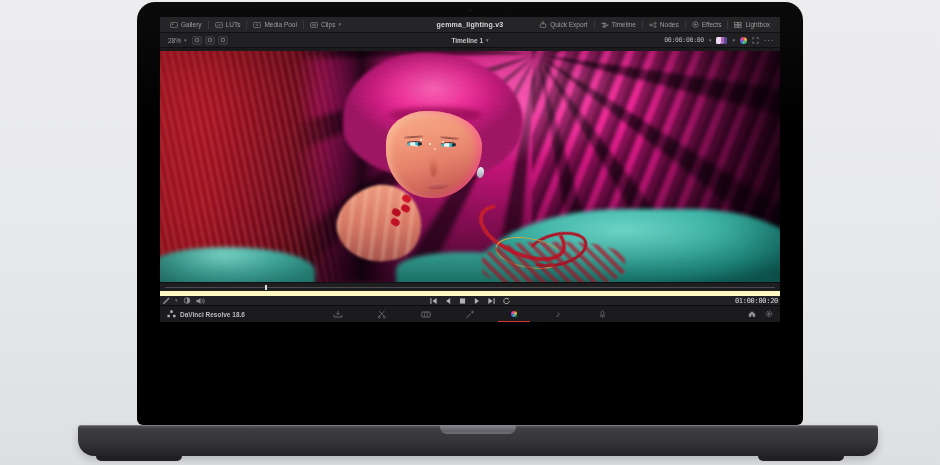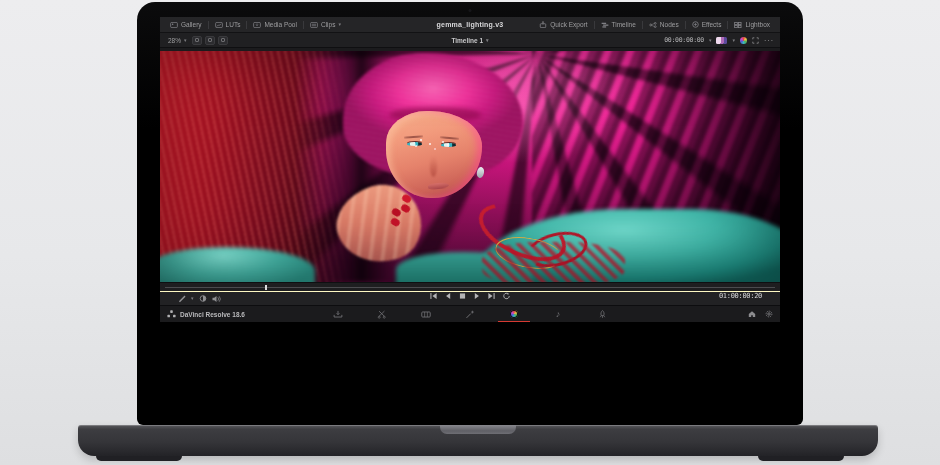--- a/index.html
+++ b/index.html
@@ -125,22 +125,22 @@
     border-radius:50%; transform:rotate(10deg); }
   .pchainblob { left:52%; bottom:-2%; width:23%; height:19%; border-radius:40%;
     background:repeating-linear-gradient(45deg, rgba(198,20,44,.85) 0 3px, rgba(0,0,0,0) 5px 9px); filter:blur(1px); opacity:.9; }
   .pvignette { inset:0; box-shadow:inset 0 0 70px rgba(0,0,0,.38); }
 
   
   .scrub { height:9px; background:#1e1e20; border-top:1px solid #0f0f11; position:relative; flex:0 0 auto; }
   .scrub-line { position:absolute; left:5px; right:5px; top:4px; height:1px; background:#4b4b4e; }
   .playhead { position:absolute; left:17%; top:2px; width:2px; height:5px; background:#dcdcde; }
 
-  .transport { height:14px; background:#222224; border-top:1px solid #fef9c3;
-    display:flex; padding:0 18px; position:relative; flex:0 0 auto; }
+  .transport { height:14px; background:#222224; border-top:5px solid #fef9c3;
+    display:flex; align-items:center; padding:0 2px; position:relative; flex:0 0 auto; }
   .transport .tools { display:flex; align-items:center; gap:5px; color:#909093; }
   .transport .ctr { position:absolute; left:50%; transform:translateX(-50%);
     display:flex; align-items:center; gap:7px; color:#b3b3b5; }
   .transport .tc2 { margin-left:auto; font-family:"DejaVu Sans Mono", monospace; font-size:7px; color:#d7d7d9; letter-spacing:-0.3px; }
   .tico svg, .tools svg, .ctr svg { display:block; }
 
   .pagebar { height:17px; background:#1b1b1d; border-top:1px solid #0d0d0f;
     display:flex; align-items:center; padding:0 7px; position:relative; flex:0 0 auto; }
   .brand { display:flex; align-items:center; gap:4px; font-size:6.5px; font-weight:bold; color:#bababc; }
   .pages { position:absolute; left:50%; transform:translateX(-50%); display:flex; gap:30px; align-items:center; }

